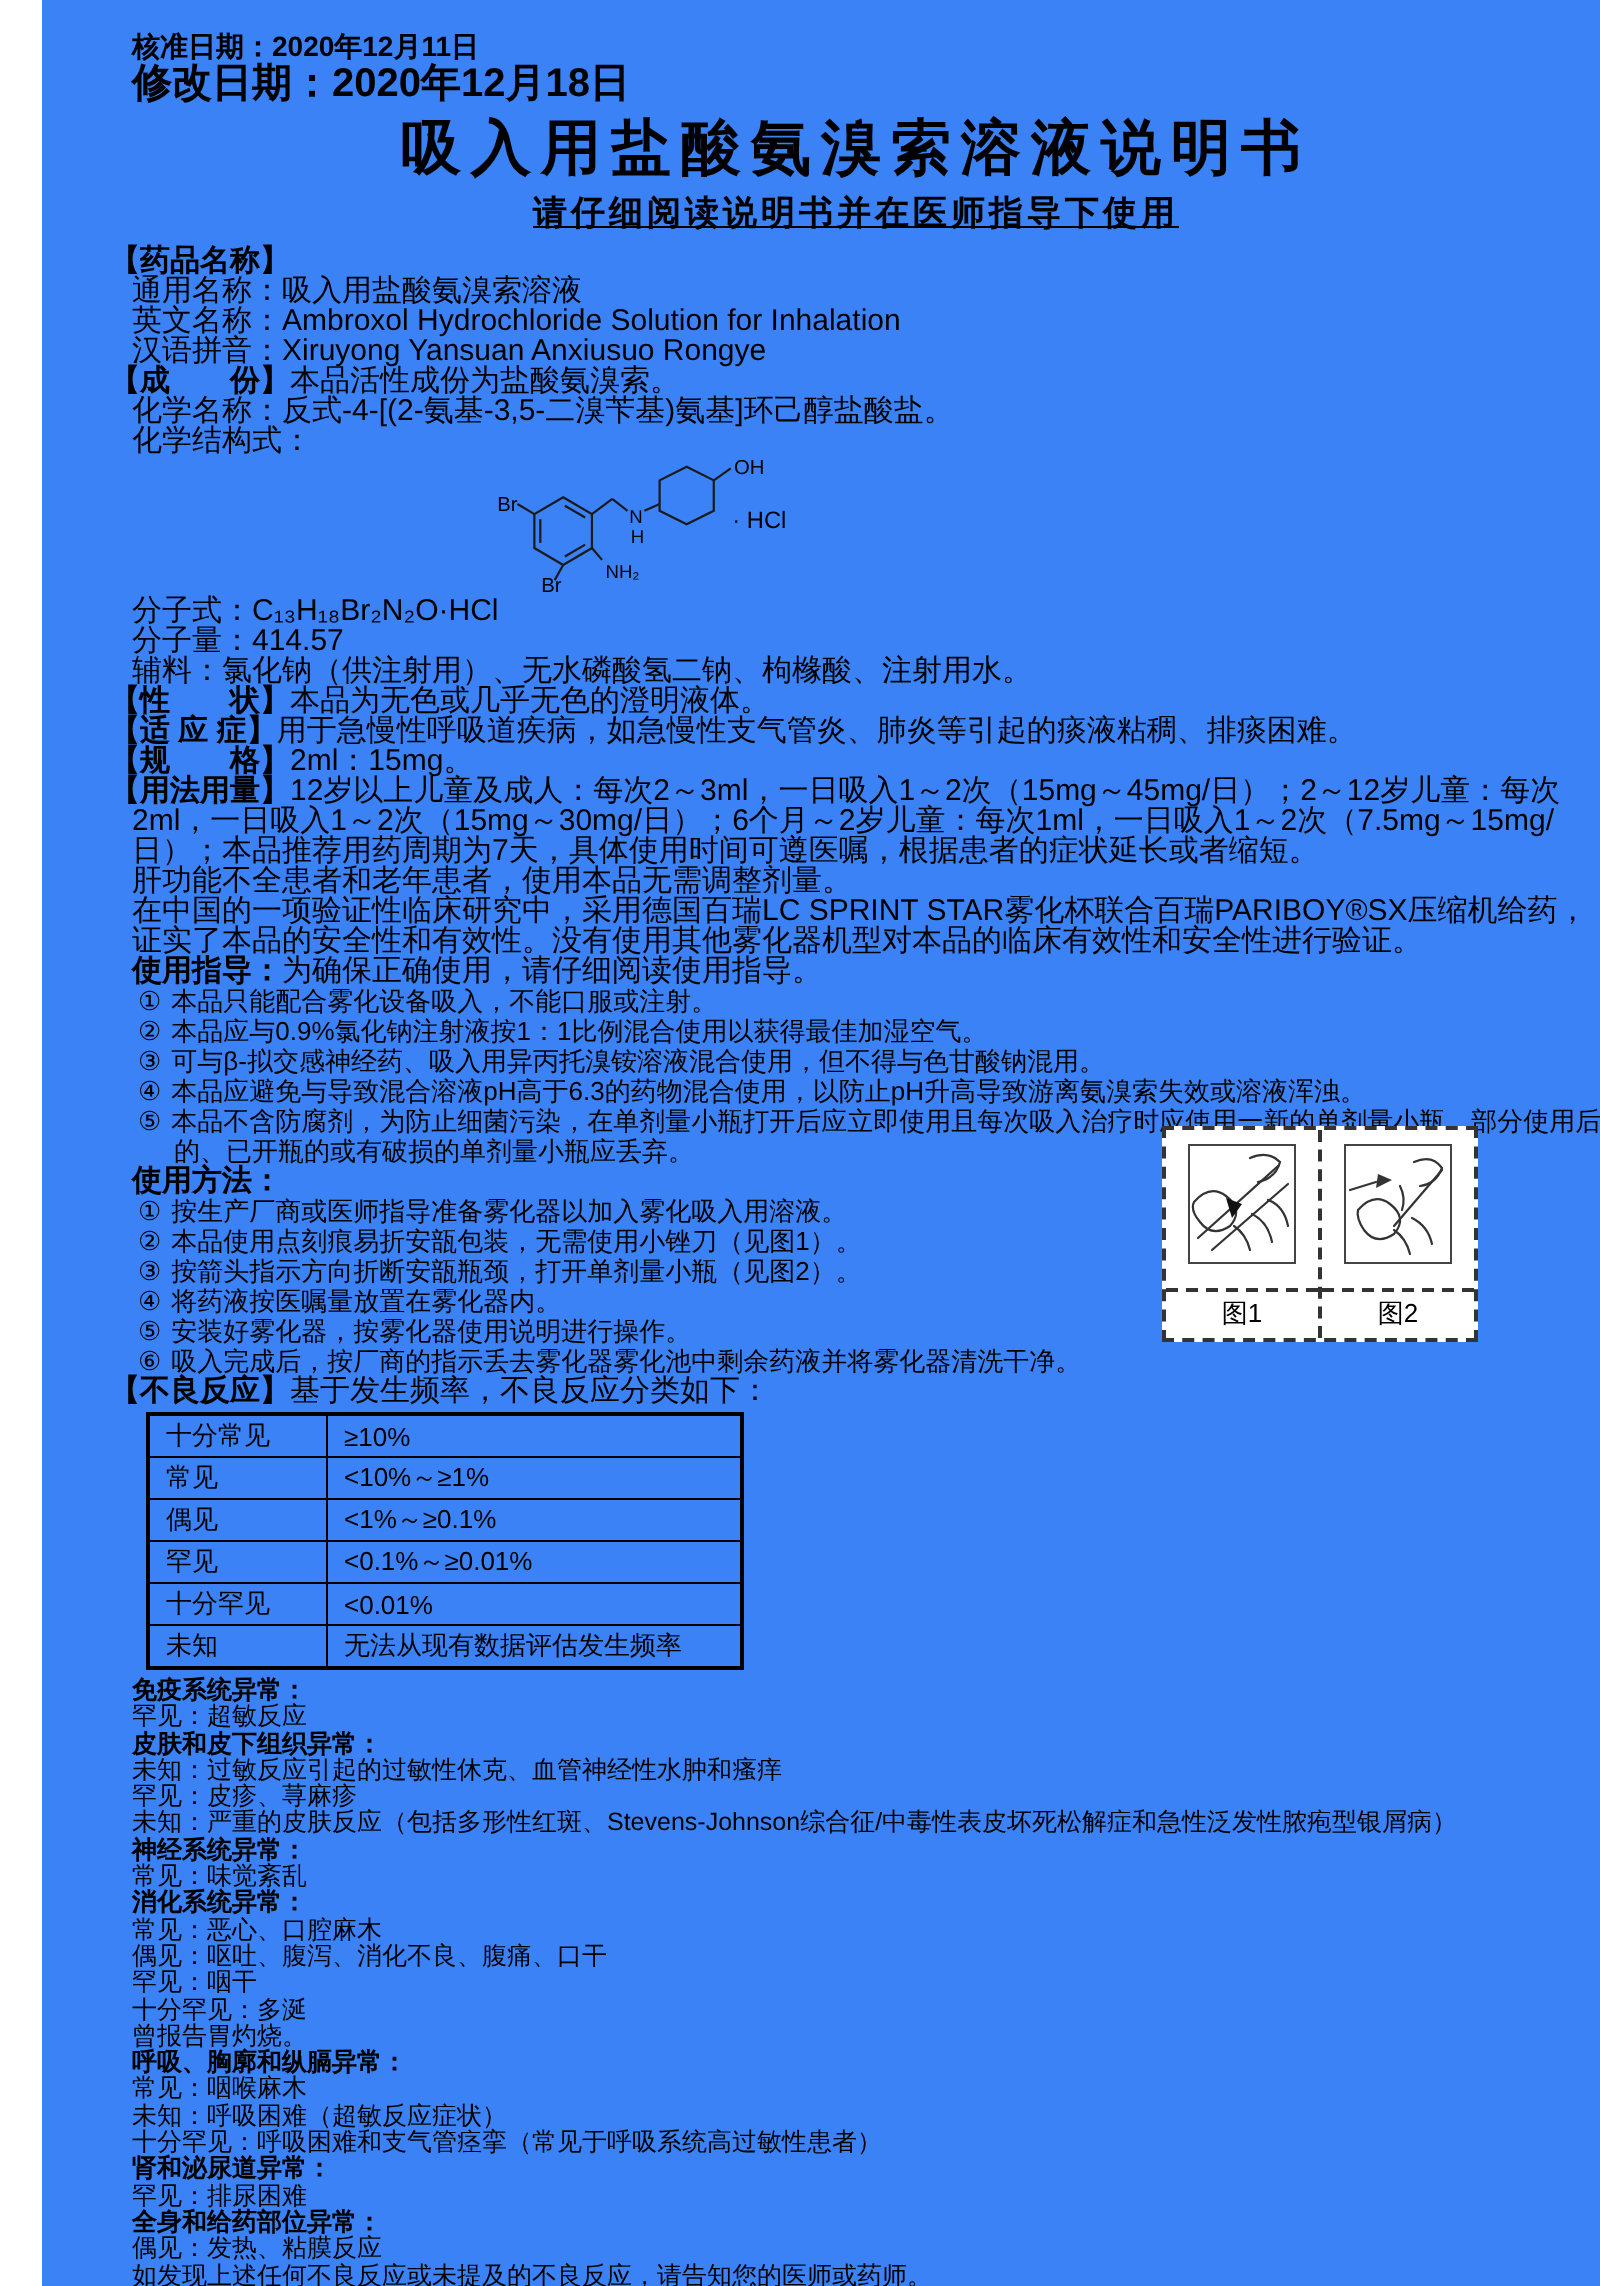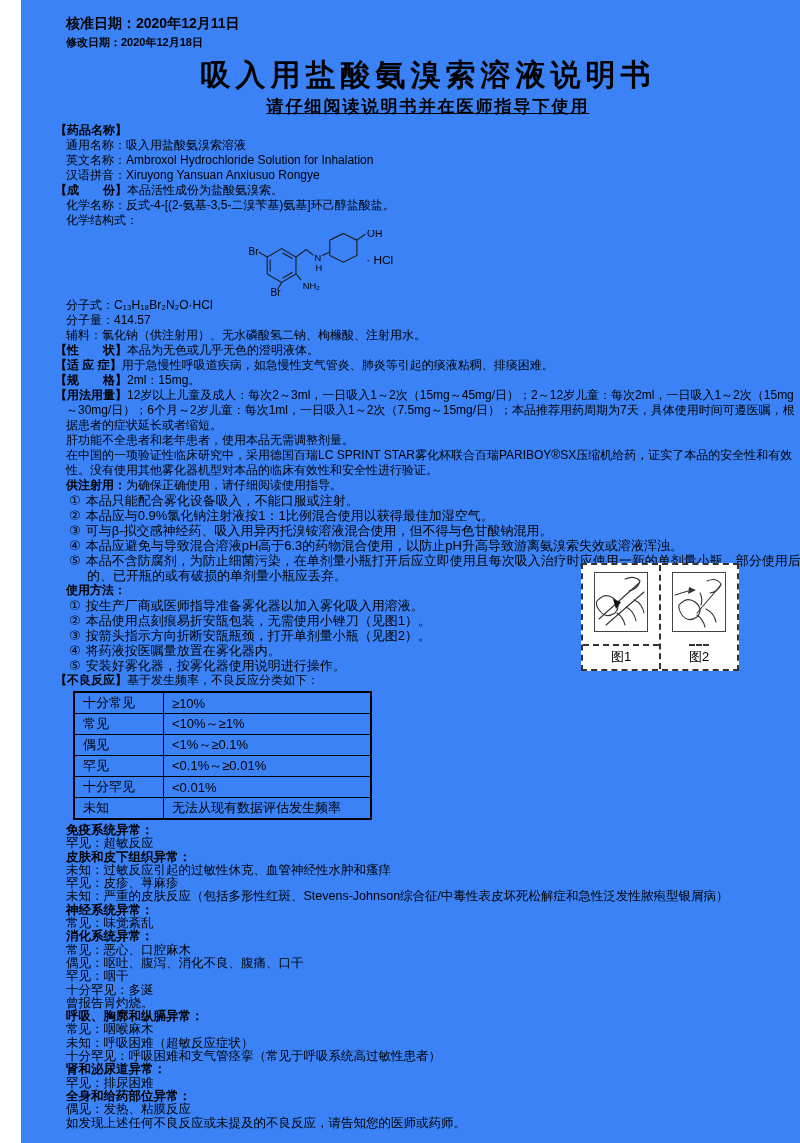--- a/index.html
+++ b/index.html
@@ -4,52 +4,52 @@
 <style>
   html,body{margin:0;padding:0;background:#fff;}
   .page{
     position:relative;width:800px;height:1143px;background:#3b82f6;color:#000;
     font-family:"Liberation Sans","DejaVu Sans",sans-serif;
     box-sizing:border-box;padding:14px 20px 0 34px;overflow:hidden;margin-left:21px;
   }
   .dates{margin-left:11px;font-size:14px;font-weight:700;line-height:19px;}
   .doc-title{text-align:center;font-size:30px;font-weight:700;letter-spacing:5px;margin-top:5px;line-height:36px;}
   .doc-subtitle{text-align:center;font-size:17px;font-weight:700;letter-spacing:2px;line-height:22px;margin-top:3px;margin-bottom:5px;text-decoration:underline;}
-  .line{font-size:12px;line-height:15px;}
+  .line{font-size:15px;line-height:15px;}
   .ind{margin-left:11px;}
   .lbl{font-weight:700;}
   .sec{padding-left:11px;text-indent:-11px;}
   .para{margin-left:11px;}
   .struct-wrap{margin:2px 0 2px 192px;height:66px;}
   .li{font-size:13px;line-height:15px;margin-left:14px;padding-left:18px;text-indent:-18px;}
   .li .num{margin-right:5px;}
   .freq-table{border-collapse:collapse;border:2px solid #000;margin:3px 0 4px 18px;}
   .freq-table td{border:1px solid #000;font-size:13px;padding:1px 8px;height:17px;vertical-align:middle;}
   .freq-table td.c1{width:72px;}
   .freq-table td.c2{width:190px;}
   .ad{font-size:12.5px;line-height:13.3px;margin-left:11px;}
   .ad-h{font-weight:700;margin-left:11px;}
   .fig-block{
     position:absolute;left:560px;top:563px;width:158px;height:108px;
     border:2px dashed #333;box-sizing:border-box;display:flex;background:#fff;
   }
   .fig-cell{flex:1;display:flex;flex-direction:column;min-width:0;}
-  .fig-cell.right{border-left:2px dashed #333;align-items:center;}
+  .fig-cell.right{border-left:2px dashed #333;}
   .fig-img{width:52px;height:58px;border:1px solid #444;margin:7px auto 0;background:#fff;}
   .fig-cap{border-top:2px dashed #333;text-align:center;font-size:13px;height:23px;line-height:22px;margin-top:auto;}
   svg text{font-family:"Liberation Sans","DejaVu Sans",sans-serif;}
 </style>
 </head>
 <body>
 
 <div class="page">
 
   <div class="dates">
     <div class="line" style="font-size:14px;line-height:19px;">核准日期：2020年12月11日</div>
-    <div class="line" style="font-size:11px;line-height:19px;">修改日期：2020年12月18日</div>
+    <div class="line" style="font-size:20px;line-height:19px;">修改日期：2020年12月18日</div>
   </div>
 
   <div class="doc-title">吸入用盐酸氨溴索溶液说明书</div>
   <div class="doc-subtitle">请仔细阅读说明书并在医师指导下使用</div>
 
   <div class="line lbl">【药品名称】</div>
   <div>
 
   <div class="line ind">通用名称：吸入用盐酸氨溴索溶液</div>
       <div class="line ind">英文名称：Ambroxol Hydrochloride Solution for Inhalation</div>
@@ -97,21 +97,21 @@
   <div class="line sec"><span class="lbl">【性　　状】</span><span>本品为无色或几乎无色的澄明液体。</span></div>
   <div class="line sec"><span class="lbl">【适 应 症】</span><span>用于急慢性呼吸道疾病，如急慢性支气管炎、肺炎等引起的痰液粘稠、排痰困难。</span></div>
   <div class="line sec"><span class="lbl">【规　　格】</span><span>2ml：15mg。</span></div>
 
   <div class="line sec"><span class="lbl">【用法用量】</span><span>12岁以上儿童及成人：每次2～3ml，一日吸入1～2次（15mg～45mg/日）；2～12岁儿童：每次2ml，一日吸入1～2次（15mg～30mg/日）；6个月～2岁儿童：每次1ml，一日吸入1～2次（7.5mg～15mg/日）；本品推荐用药周期为7天，具体使用时间可遵医嘱，根据患者的症状延长或者缩短。</span></div>
   <div>
 
   <div class="line para">肝功能不全患者和老年患者，使用本品无需调整剂量。</div>
       <div class="line para">在中国的一项验证性临床研究中，采用德国百瑞LC SPRINT STAR雾化杯联合百瑞PARIBOY®SX压缩机给药，证实了本品的安全性和有效性。没有使用其他雾化器机型对本品的临床有效性和安全性进行验证。</div>
     </div>
-  <div class="line para"><span class="lbl">供注射用：</span><span>为确保正确使用，请仔细阅读使用指导。</span></div>
+  <div class="line para"><span class="lbl">使用指导：</span><span>为确保正确使用，请仔细阅读使用指导。</span></div>
   <div>
 
       <div class="li"><span class="num">①</span><span>本品只能配合雾化设备吸入，不能口服或注射。</span></div>
 
       <div class="li"><span class="num">②</span><span>本品应与0.9%氯化钠注射液按1：1比例混合使用以获得最佳加湿空气。</span></div>
 
       <div class="li"><span class="num">③</span><span>可与β-拟交感神经药、吸入用异丙托溴铵溶液混合使用，但不得与色甘酸钠混用。</span></div>
 
       <div class="li"><span class="num">④</span><span>本品应避免与导致混合溶液pH高于6.3的药物混合使用，以防止pH升高导致游离氨溴索失效或溶液浑浊。</span></div>
 
@@ -123,20 +123,21 @@
       <div class="li"><span class="num">①</span><span>按生产厂商或医师指导准备雾化器以加入雾化吸入用溶液。</span></div>
 
       <div class="li"><span class="num">②</span><span>本品使用点刻痕易折安瓿包装，无需使用小锉刀（见图1）。</span></div>
 
       <div class="li"><span class="num">③</span><span>按箭头指示方向折断安瓿瓶颈，打开单剂量小瓶（见图2）。</span></div>
 
       <div class="li"><span class="num">④</span><span>将药液按医嘱量放置在雾化器内。</span></div>
 
       <div class="li"><span class="num">⑤</span><span>安装好雾化器，按雾化器使用说明进行操作。</span></div>
 
+      <div class="li"><span class="num">⑥</span><span>吸入完成后，按厂商的指示丢去雾化器雾化池中剩余药液并将雾化器清洗干净。</span></div>
     </div>
 
   <div class="line sec"><span class="lbl">【不良反应】</span><span>基于发生频率，不良反应分类如下：</span></div>
 
   <table class="freq-table">
     <tbody>
 
         <tr>
           <td class="c1">十分常见</td>
           <td class="c2">≥10%</td>

